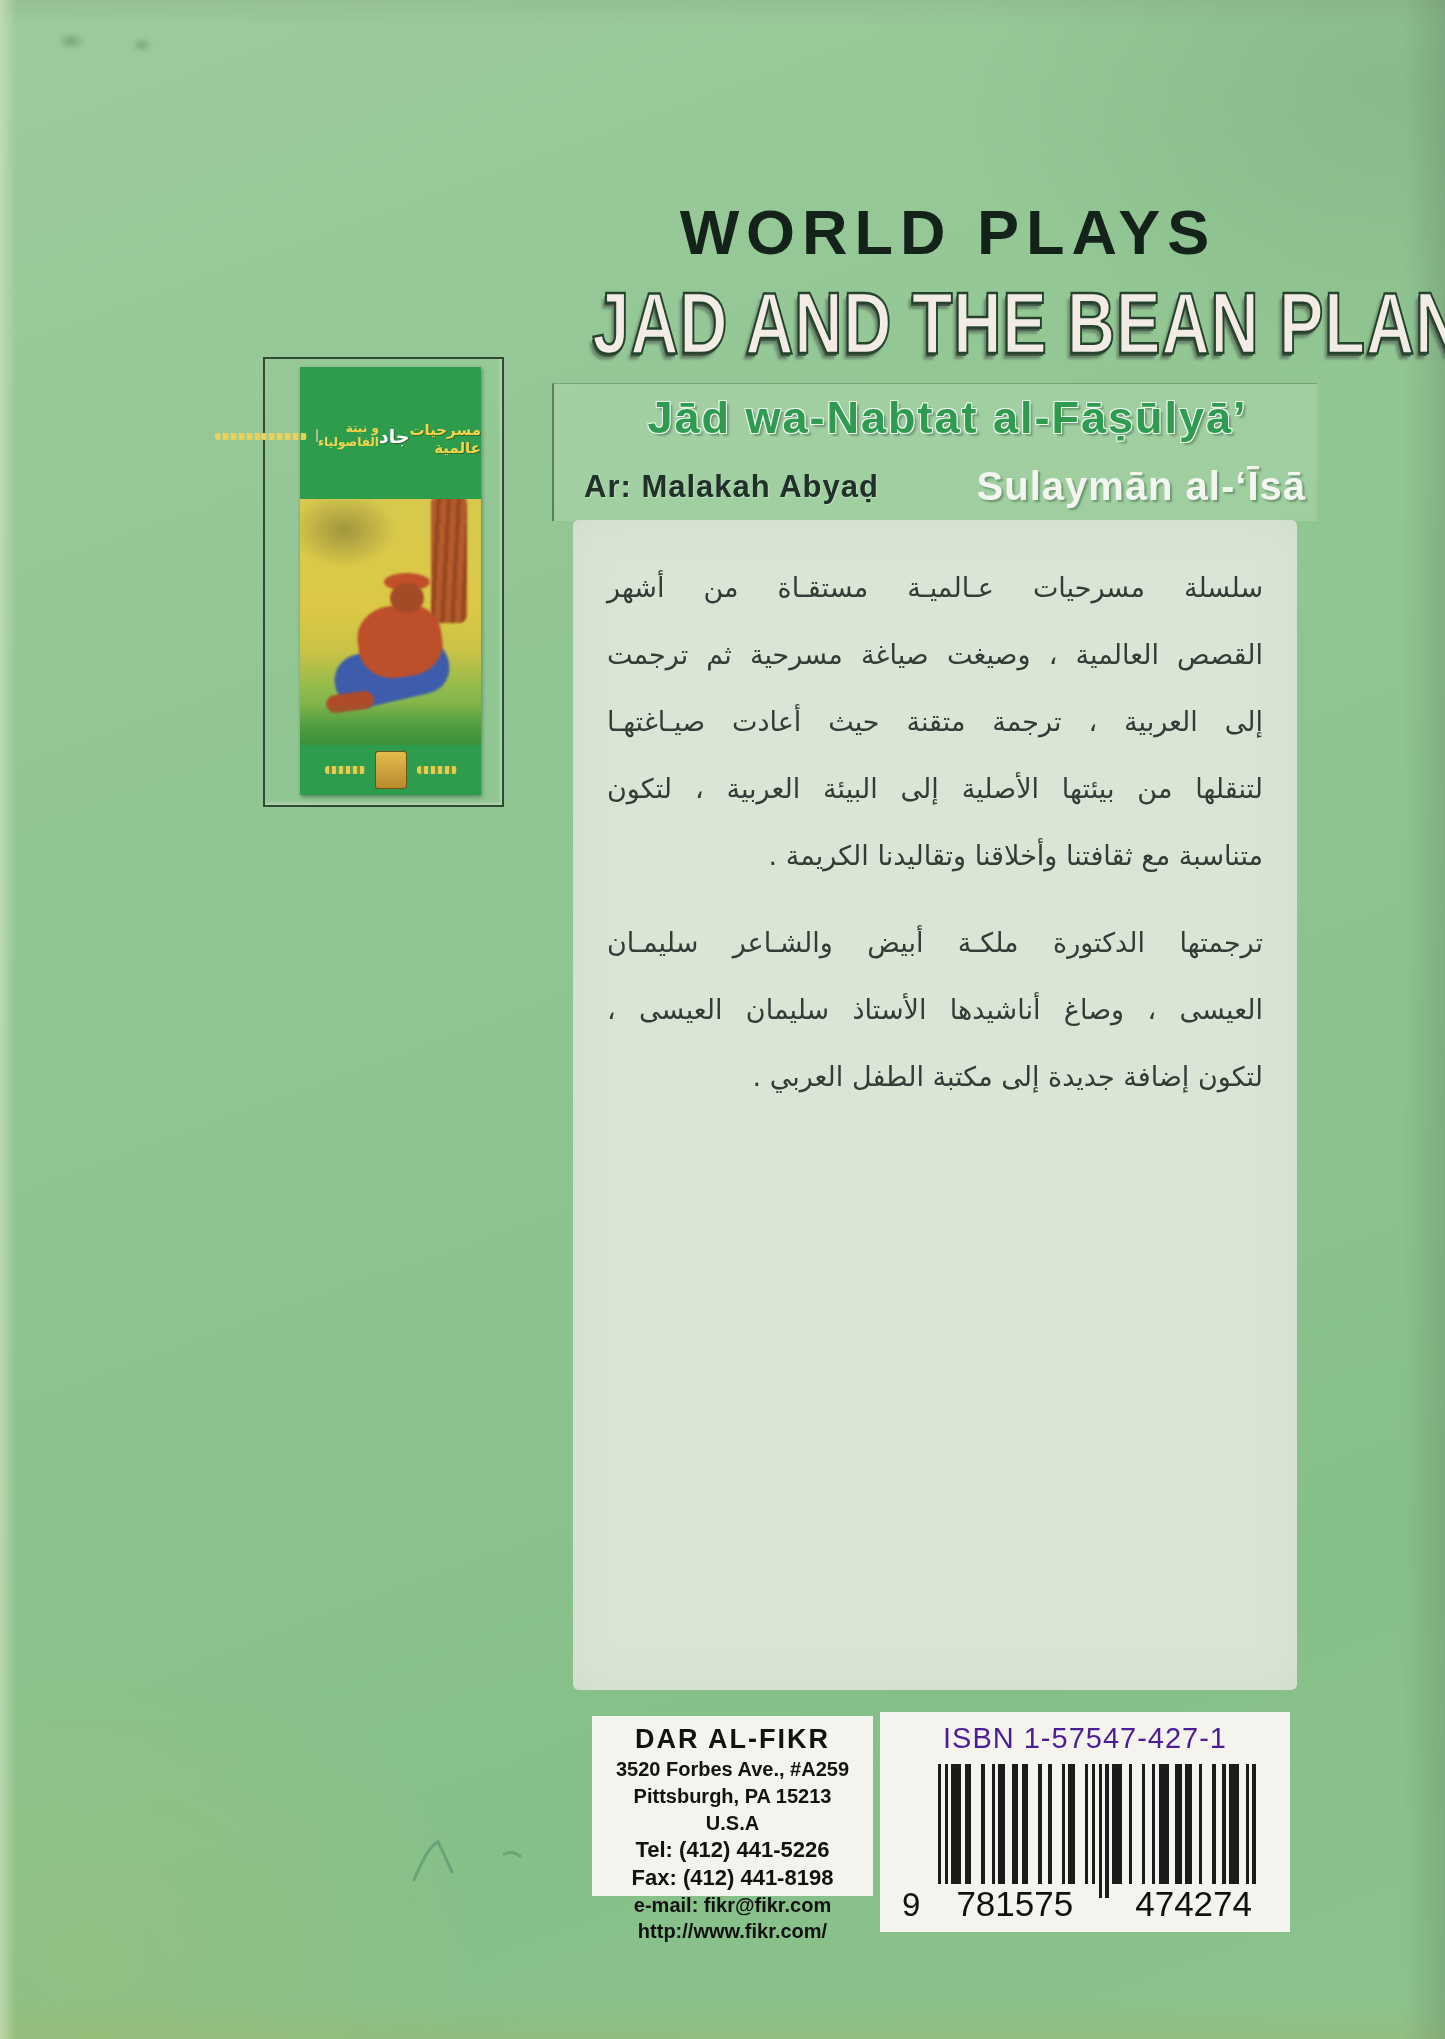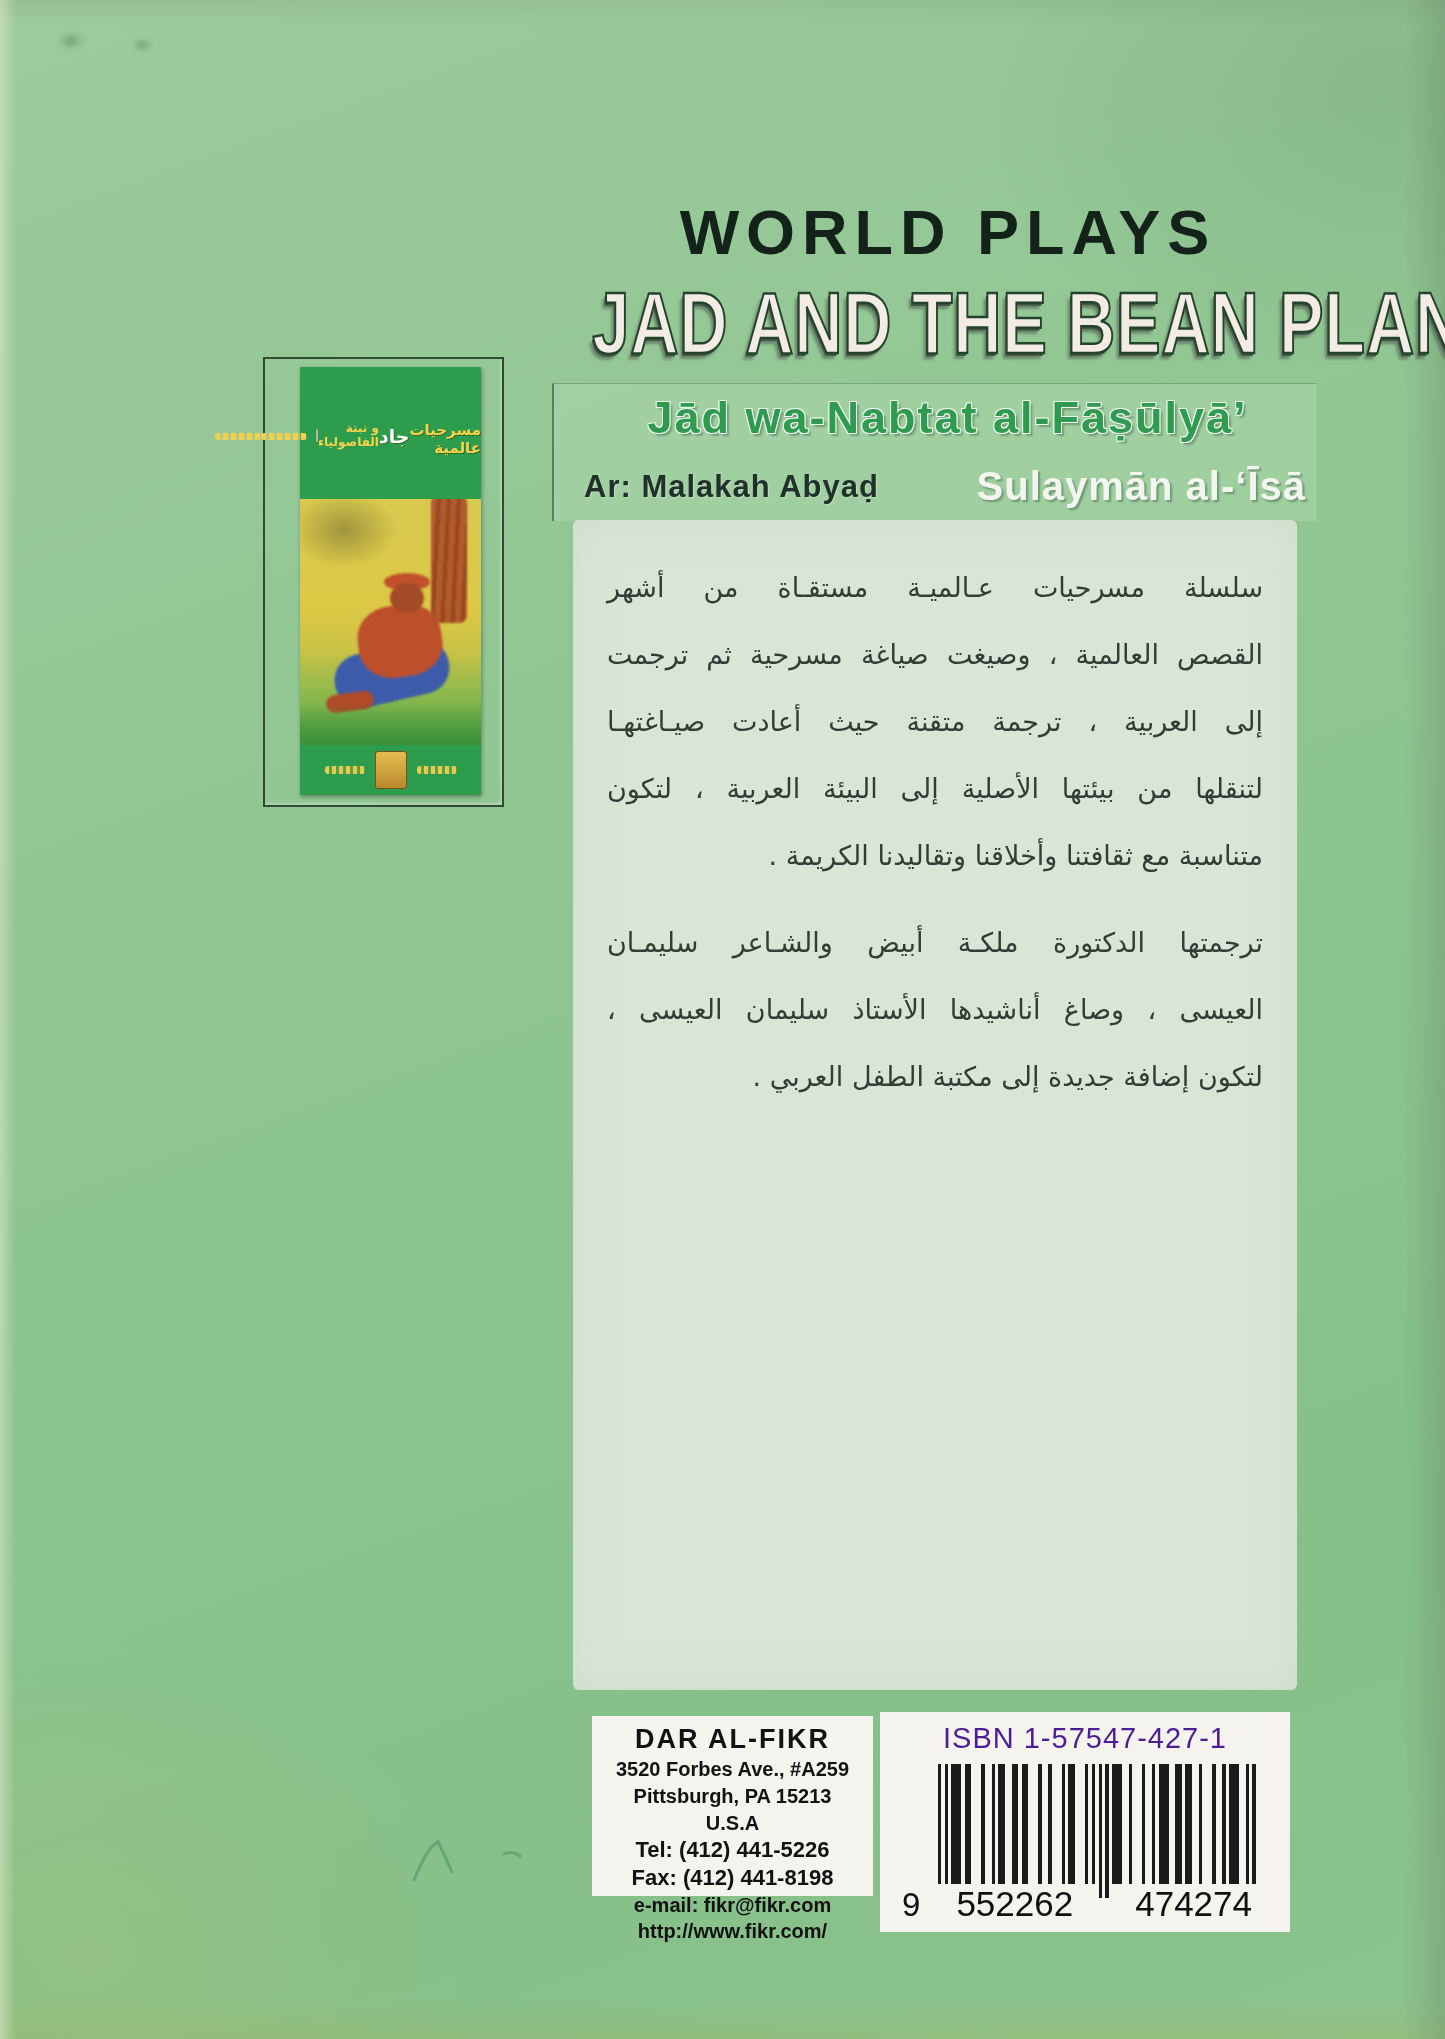--- a/index.html
+++ b/index.html
@@ -337,21 +337,21 @@
         <div class="m1"></div>
         <div class="m1"></div>
         <div class="m0"></div>
         <div class="m0"></div>
         <div class="m1"></div>
         <div class="m0"></div>
         <div class="m1"></div>
       </div>
     <div class="ean-digits">
       <span class="ean-nine">9</span>
-      <span class="ean-group">552262</span>
+      <span class="ean-group">781575</span>
       <span class="ean-gap"></span>
       <span class="ean-group">474274</span>
     </div>
   </div>
 
   <svg class="squiggle" width="120" height="70" viewBox="0 0 120 70">
     <path d="M6 48 Q20 14 30 10 Q36 22 44 40" fill="none" stroke="#5f9b72" stroke-width="3" stroke-linecap="round"></path>
     <path d="M96 22 Q104 18 112 24" fill="none" stroke="#5f9b72" stroke-width="3" stroke-linecap="round"></path>
   </svg>
 

